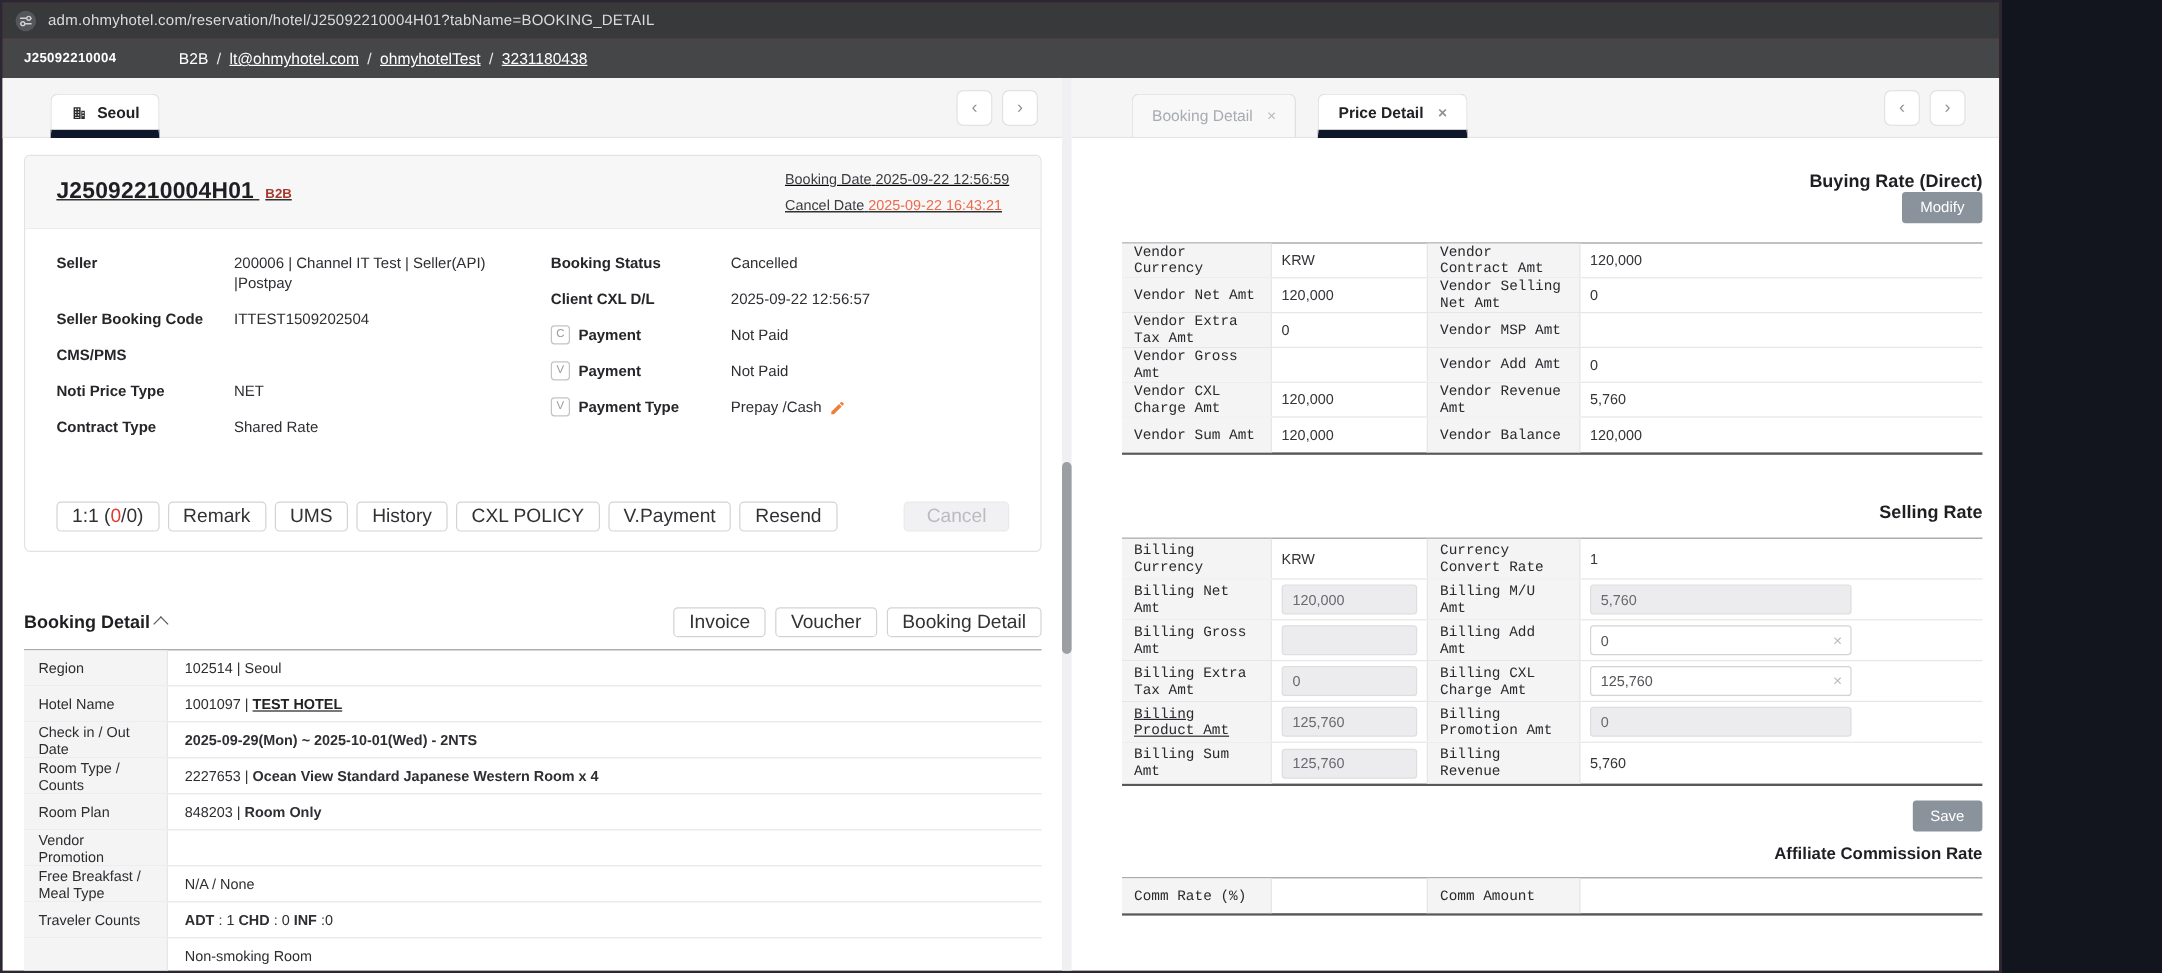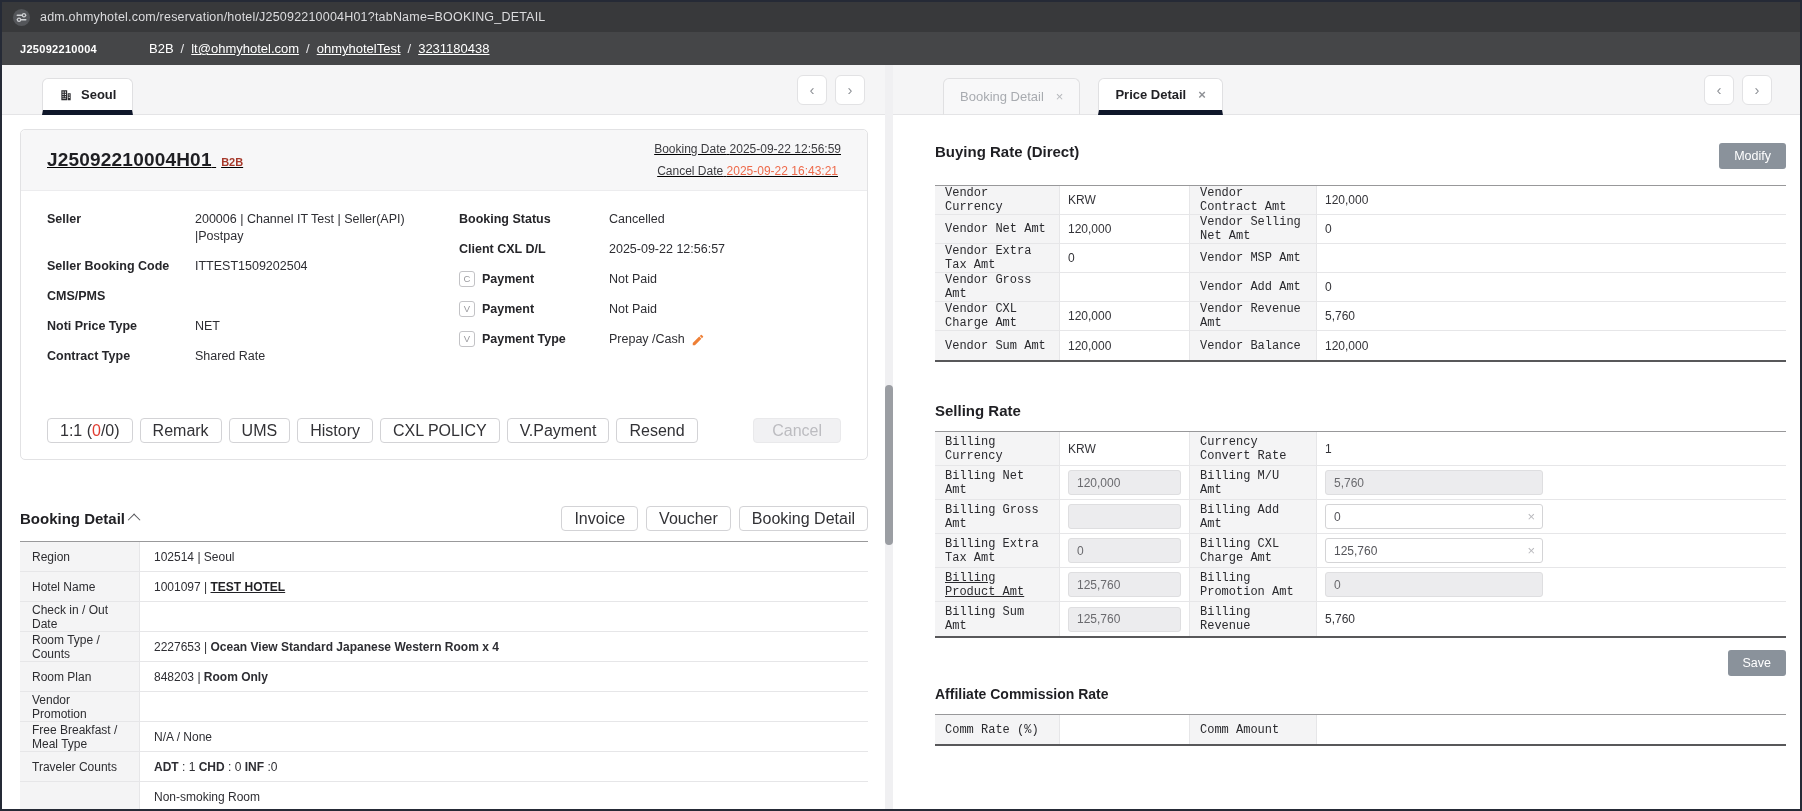--- a/index.html
+++ b/index.html
@@ -1,53 +1,53 @@
 <!DOCTYPE html>
 <html><head>
 <meta charset="utf-8">
 <style>
   * { box-sizing: border-box; margin: 0; padding: 0; }
   html,body { width:1802px; height:811px; }
   body { font-family: "Liberation Sans", sans-serif; background:#12151d; }
-  .window { width:1802px; height:811px; border:2px solid #252a36; background:#7f1d1d; position:relative; overflow:hidden; display:flex; flex-direction:column; }
+  .window { width:1668px; height:811px; border:2px solid #252a36; background:#7f1d1d; position:relative; overflow:hidden; display:flex; flex-direction:column; }
 
   
   .url-bar { height:30px; background:#38393b; display:flex; align-items:center; padding:0 10px; gap:9px; flex-shrink:0; }
   .url-text { color:#dcdcde; font-size:12.5px; letter-spacing:.2px; }
   .app-header { height:33px; background:#454648; display:flex; align-items:center; padding:0 18px; color:#fff; flex-shrink:0; }
   .booking-no { font-size:11px; font-weight:700; margin-right:52px; letter-spacing:.3px; }
   .crumbs { font-size:13px; display:flex; align-items:center; gap:7px; }
   .crumbs a { color:#fff; text-decoration:underline; cursor:pointer; }
   .sep { color:#e6e6e8; }
 
   
   .content { flex:1; display:flex; background:#fff; min-height:0; }
   .left-panel { width:891px; position:relative; display:flex; flex-direction:column; }
   .right-panel { flex:1; display:flex; flex-direction:column; min-width:0; }
 
   .tabbar { height:50px; background:#f5f5f6; border-bottom:1px solid #e4e4e6; display:flex; align-items:flex-end; flex-shrink:0; }
   .tabbar.left-tb { padding-left:40px; }
   .tabbar.right-tb { padding-left:50px; }
   .tab { height:37px; padding:0 16px; display:flex; align-items:center; gap:8px; font-size:13px; border:1px solid #e0e0e2; border-radius:6px 6px 0 0; margin-bottom:-1px; cursor:pointer; }
-  .tab.active { background:#fff; border-bottom:5px solid #0f172a; font-weight:700; color:#222226; }
+  .tab.active { background:#fff; border-bottom:7px solid #0f172a; font-weight:700; color:#222226; }
   .tab.inactive { background:#f8f8f9; border-bottom:1px solid #e4e4e6; color:#a8abb0; margin-right:18px; }
   .tab .close { font-size:13px; color:#8f9196; margin-left:4px; cursor:pointer; }
   .tab.inactive .close { color:#b6b8bc; }
   .nav-btns { margin-left:auto; margin-right:28px; display:flex; gap:8px; align-self:center; }
   .nav-btn { width:30px; height:30px; background:#fff; border:1px solid #e2e2e4; border-radius:6px; color:#8e9196; font-size:15px; line-height:1; display:flex; align-items:center; justify-content:center; cursor:pointer; }
 
   .left-body { flex:1; padding:12px 25px 0 18px; overflow:hidden; }
   .right-body { flex:1; padding:0 14px 0 42px; overflow:hidden; }
 
   
   .info-card { border:1px solid #e2e2e4; border-radius:5px; background:#fff; margin-top:2px; }
   .card-head { background:#f7f7f8; border-bottom:1px solid #ececee; border-radius:5px 5px 0 0; display:flex; justify-content:space-between; align-items:center; padding:8px 26px; min-height:50px;text-decoration:underline; }
   .card-title { font-size:19px; font-weight:700; color:#1f1f23; letter-spacing:.2px; }
   .card-badge { font-size:11px; font-weight:700; color:#a6392b; margin-left:5px; }
-  .card-dates { text-align:center; font-size:12px; color:#3c3c40; line-height:1.85; }
+  .card-dates { text-align:left; font-size:12px; color:#3c3c40; line-height:1.85; }
   .date-orange { color:#ee6a4b; }
   .card-body { display:flex; padding:20px 26px 2px; }
   .fcol-left { width:412px; flex-shrink:0; }
   .fcol-right { flex:1; }
   .frow { display:flex; margin-bottom:13px; line-height:17px; }
   .flabel { width:148px; flex-shrink:0; font-weight:600; font-size:12.5px; color:#26262a; display:flex; align-items:flex-start; gap:7px; }
   .fvalue { font-size:12.5px; color:#2e2e33; display:flex; align-items:center; gap:6px; flex-wrap:wrap; }
   .tagbox { display:inline-block; width:16px; height:16px; border:1px solid #c3c3c6; border-radius:3px; color:#9a9a9e; font-size:9.5px; line-height:14px; text-align:center; font-weight:400; flex-shrink:0; }
   .card-actions { display:flex; gap:7px; padding:0 26px 16px; margin-top:38px; align-items:center; }
   .abtn { height:25px; padding:0 12px; font-size:16px; border:1px solid #d3d3d6; border-radius:4px; background:#fff; color:#323236; cursor:pointer; white-space:nowrap; }
@@ -61,21 +61,21 @@
 
   
   .ltable { border-top:1px solid #99999b; }
   .lrow { display:flex; min-height:30px; border-bottom:1px solid #e6e6e8; }
   .llabel { width:120px; flex-shrink:0; background:#f4f4f5; border-right:1px solid #e6e6e8; display:flex; align-items:center; padding:0 12px; font-size:12px; color:#2d2d31; }
   .lvalue { flex:1; display:flex; align-items:center; padding:2px 14px; font-size:12px; color:#2e2e33; white-space:pre-wrap; }
   .b { font-weight:700; }
   .link-bold { font-weight:700; text-decoration:underline; color:#222226; cursor:pointer; }
 
   
-  .rp-sec-head { display:flex; align-items:flex-start; justify-content:space-between; margin:28px 0 16px; }
+  .rp-sec-head { display:flex; align-items:flex-end; justify-content:space-between; margin:28px 0 16px;flex-direction:column; }
   .rp-title { font-size:15px; font-weight:700; color:#1f1f23; }
   .gray-btn { background:#8a929b; color:#fff; border:none; border-radius:3px; font-size:12.5px; padding:6px 15px; cursor:pointer; }
   .rtable { border-top:1px solid #98989a; border-bottom:2px solid #58585a; }
   .rrow { display:flex; align-items:stretch; border-bottom:1px solid #e6e6e8; min-height:29px; }
   .rrow:last-child { border-bottom:none; }
   .cl { background:#f4f4f5; display:flex; align-items:center; padding:0 10px; font-size:12px; color:#2a2a2e; flex-shrink:0;font-family:Liberation Mono, monospace; }
   .cl1 { width:125px; border-right:1px solid #e6e6e8; }
   .cl2 { width:128px; border-left:1px solid #e6e6e8; border-right:1px solid #e6e6e8; }
   .cv { display:flex; align-items:center; padding:0 8px; font-size:12px; color:#333338; }
   .cv1 { width:129px; flex-shrink:0; }
@@ -251,20 +251,21 @@
           <div class="lrow">
             <span class="llabel">Region</span>
             <span class="lvalue"><span>102514 | Seoul</span></span>
           </div>
           <div class="lrow">
             <span class="llabel">Hotel Name</span>
             <span class="lvalue"><span>1001097 | </span><a class="link-bold">TEST HOTEL</a></span>
           </div>
           <div class="lrow">
             <span class="llabel">Check in / Out Date</span>
+            <span class="lvalue"><span class="b">2025-09-29(Mon) ~ 2025-10-01(Wed) - 2NTS</span></span>
           </div>
           <div class="lrow">
             <span class="llabel">Room Type / Counts</span>
             <span class="lvalue"><span>2227653 | </span><span class="b">Ocean View Standard Japanese Western Room x 4</span></span>
           </div>
           <div class="lrow">
             <span class="llabel">Room Plan</span>
             <span class="lvalue"><span>848203 | </span><span class="b">Room Only</span></span>
           </div>
           <div class="lrow">

